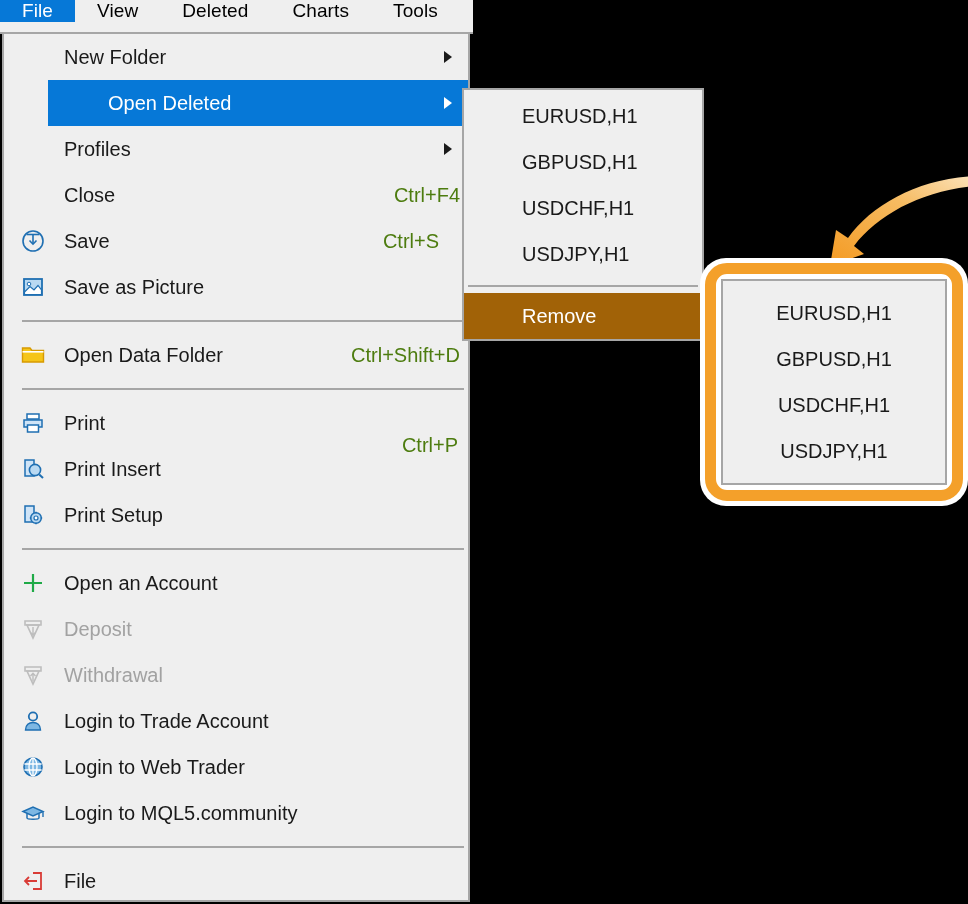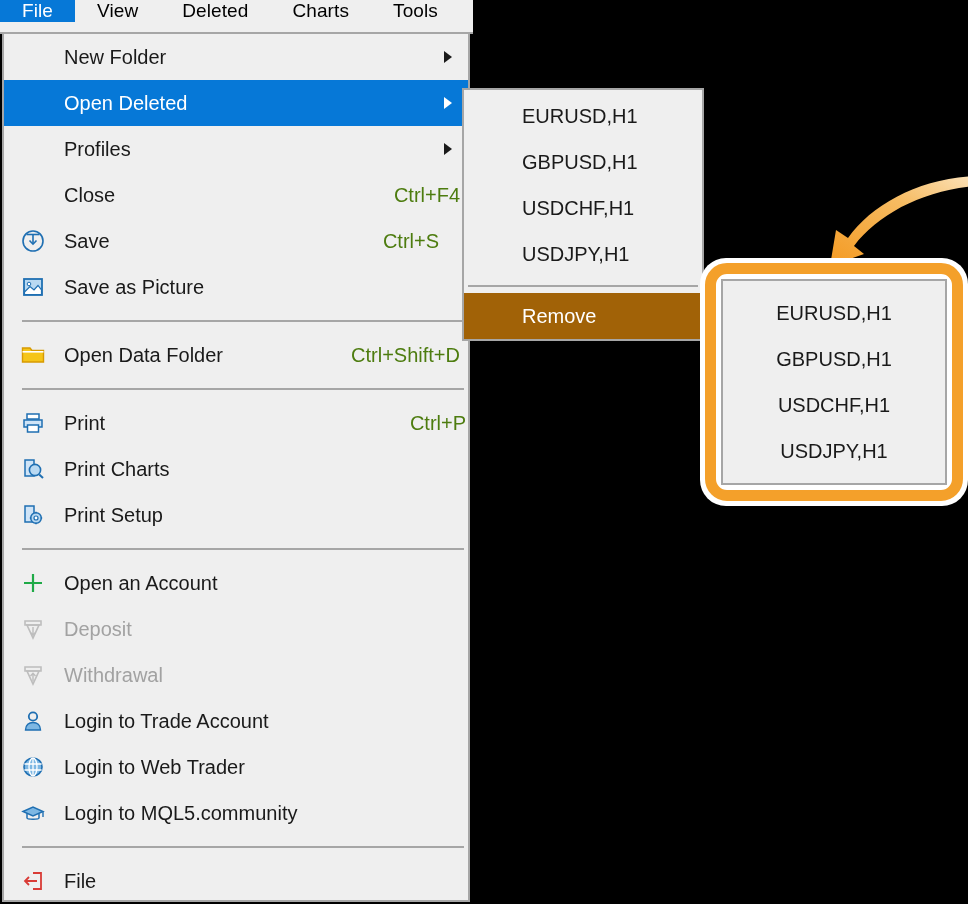--- a/index.html
+++ b/index.html
@@ -53,21 +53,21 @@
     border-top: none;
     box-sizing: border-box;
   }
   .mi {
     position: relative;
     height: 46px;
     display: flex;
     align-items: center;
     box-sizing: border-box;
   }
-  .mi.highlight { background: #0678d7; }
+  .mi.highlight { background: #0678d7; margin-left: 44px; }
   .mi .mi-icon {
     position: absolute;
     left: 14px; top: 50%;
     transform: translateY(-50%);
     width: 30px; height: 30px;
     display: flex;
     align-items: center;
     justify-content: center;
   }
   .mi .mi-label {
@@ -261,32 +261,32 @@
 
   <div class="mi">
     <span class="mi-icon">
       <svg width="26" height="26" viewBox="0 0 26 26">
         <rect x="7" y="4" width="12" height="5" fill="#ffffff" stroke="#1f6fb2" stroke-width="1.5"></rect>
         <path d="M4 10 L22 10 L22 17 L4 17 Z" fill="#cfe4f7" stroke="#1f6fb2" stroke-width="1.5"></path>
         <rect x="7.5" y="15" width="11" height="7" fill="#ffffff" stroke="#1f6fb2" stroke-width="1.5"></rect>
       </svg>
     </span>
     <span class="mi-label">Print</span>
-    <span class="mi-accel" style="right:2px;">Ctrl+P</span>
+    <span class="mi-accel" style="right:10px;margin-top:22px;">Ctrl+P</span>
   </div>
 
   <div class="mi">
     <span class="mi-icon">
       <svg width="26" height="26" viewBox="0 0 26 26">
         <path d="M5 4 L14 4 L14 20 L5 20 Z" fill="#cfe4f7" stroke="#1f6fb2" stroke-width="1.5"></path>
         <circle cx="15" cy="14" r="5.6" fill="#b9d9f2" stroke="#1f6fb2" stroke-width="1.6"></circle>
         <path d="M19.2 18.4 L23 22" stroke="#1f6fb2" stroke-width="2" fill="none"></path>
       </svg>
     </span>
-    <span class="mi-label">Print Charts</span>
+    <span class="mi-label">Print Insert</span>
   </div>
 
   <div class="mi">
     <span class="mi-icon">
       <svg width="26" height="26" viewBox="0 0 26 26">
         <path d="M5 4 L14 4 L14 20 L5 20 Z" fill="#cfe4f7" stroke="#1f6fb2" stroke-width="1.5"></path>
         <circle cx="16" cy="16" r="5.3" fill="#b9d9f2" stroke="#1f6fb2" stroke-width="1.5"></circle>
         <circle cx="16" cy="16" r="2" fill="#ffffff" stroke="#1f6fb2" stroke-width="1.2"></circle>
         <g stroke="#1f6fb2" stroke-width="1.4">
           <path d="M16 9.8 L16 11.3"></path>

